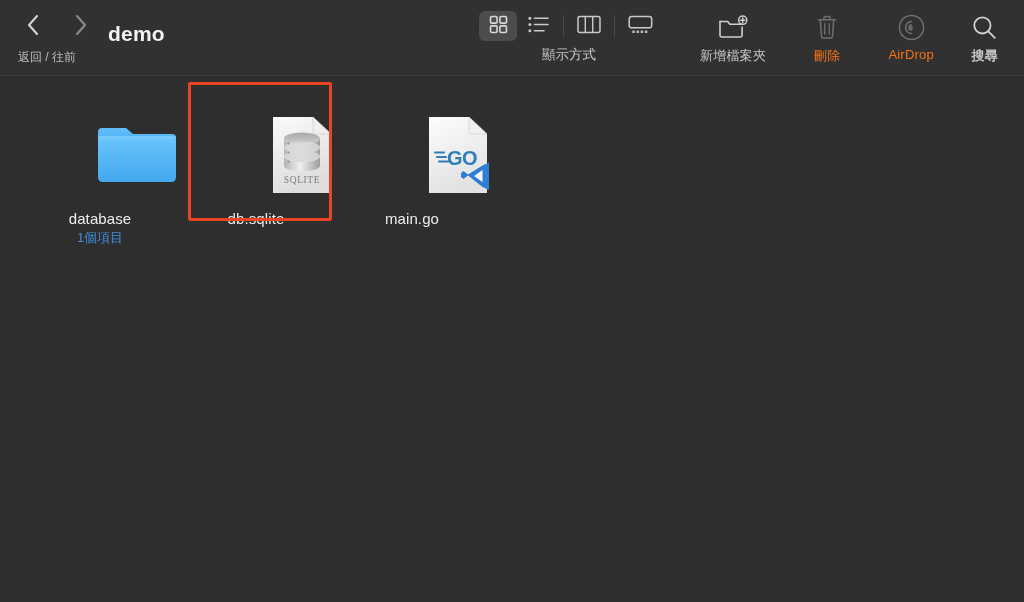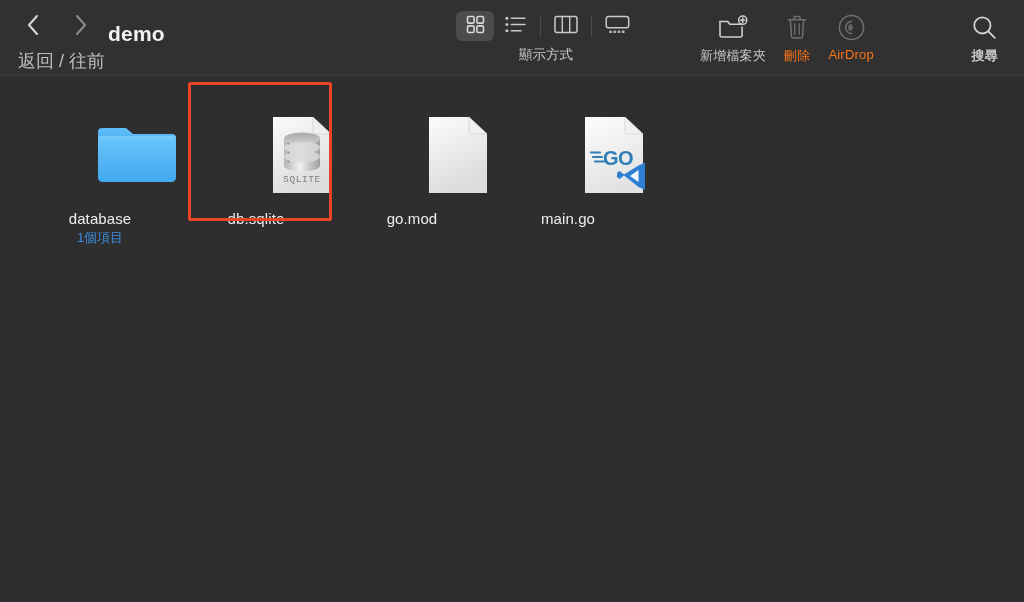--- a/index.html
+++ b/index.html
@@ -42,47 +42,47 @@
     letter-spacing:0.2px; white-space:nowrap;
   }
   .tb-label.dim { color:#f97316; }
 
   
   .nav-group { left:22px; top:12px; }
   .nav-arrows { display:flex; gap:26px; }
   .nav-arrow { width:22px; height:30px; display:flex; align-items:center; justify-content:center; }
   .nav-caption {
     position:absolute; top:37px; left:-4px;
-    font-size:18px; color:#bdbdbd; white-space:nowrap;
+    font-size:12px; color:#bdbdbd; white-space:nowrap;
   }
 
   
   .win-title {
     position:absolute; left:108px; top:22px;
     font-size:21px; font-weight:bold; color:#f2f2f2;
     letter-spacing:0.2px;
   }
 
   
-  .view-group { left:455px; top:11px; flex-direction:column; align-items:flex-start; }
+  .view-group { left:478px; top:11px; flex-direction:column; align-items:flex-start; }
   .view-seg { display:flex; align-items:center; }
   .view-btn {
     width:38px; height:30px; border-radius:6px;
     display:flex; align-items:center; justify-content:center;
     margin:0 1px;
   }
   .view-btn.active { background:#4c4c4c; }
   .seg-div { width:1px; height:22px; background:#4a4a4a; margin:0 5px; }
   .view-caption {
     font-size:13.5px; color:#c8c8c8; margin-top:5px; text-align:center;
     width:100%;
   }
 
   
-  .act-group { left:700px; top:12px; gap:18px; align-items:flex-start; }
+  .act-group { left:700px; top:12px; gap:48px; align-items:flex-start; }
 
   
   .search-group { right:26px; top:12px;font-weight:bold; }
 
   
   .content {
     flex:1 1 auto;
     position:relative;
     background:#2e2e2e;
     padding:20px 0 0 0;
@@ -123,21 +123,21 @@
     pointer-events:none;
   }
 
   
   .folder-ico { width:82px; height:64px; position:relative; }
   .doc-ico { width:64px; height:80px; position:relative; }
 
   .sqlite-text {
     position:absolute; bottom:9px; left:0; right:0;
     text-align:center; font-size:9.5px; color:#7d7d7d;
-    font-family:Liberation Mono, monospace; letter-spacing:0.6px;
+    font-family:Liberation Serif, serif; letter-spacing:0.6px;
   }
 </style>
 </head>
 <body>
 
 <div class="finder-window">
 
   <div class="toolbar">
 
     <div class="tb-group nav-group">
@@ -338,38 +338,20 @@
                 <circle cx="5.5" cy="29.5" r="1.1" fill="#8e8e8e"></circle>
               </g>
             </svg>
             <span class="sqlite-text">SQLITE</span>
           </span>
         </div>
         <div class="file-name">db.sqlite</div>
         <div class="sel-box" style="left:10px; top:-14px; width:144px; height:139px;"></div>
       </div>
 
-      <div class="file-cell">
-        <div class="file-thumb">
-          <span class="doc-ico">
-            <svg width="64" height="82" viewBox="0 0 64 82">
-              <defs>
-                <linearGradient id="pg2" x1="0" y1="0" x2="0.35" y2="1">
-                  <stop offset="0" stop-color="#fcfcfc"></stop>
-                  <stop offset="1" stop-color="#dcdcdc"></stop>
-                </linearGradient>
-              </defs>
-              <path d="M3 3 H43 L61 20 V79 H3 Z" fill="url(#pg2)"></path>
-              <path d="M43 3 L61 20 H45.5 A2.5 2.5 0 0 1 43 17.5 Z" fill="#f0f0f0"></path>
-              <path d="M43 3 L61 20 H45.5 A2.5 2.5 0 0 1 43 17.5 Z" fill="none" stroke="#cdcdcd" stroke-width="0.7"></path>
-            </svg>
-          </span>
-        </div>
-        <div class="file-name">go.mod</div>
-      </div>
 
 
       <div class="file-cell">
         <div class="file-thumb">
           <span class="doc-ico">
             <svg width="70" height="86" viewBox="0 0 70 86">
               <defs>
                 <linearGradient id="pg4" x1="0" y1="0" x2="0.35" y2="1">
                   <stop offset="0" stop-color="#fdfdfd"></stop>
                   <stop offset="1" stop-color="#e2e2e2"></stop>

